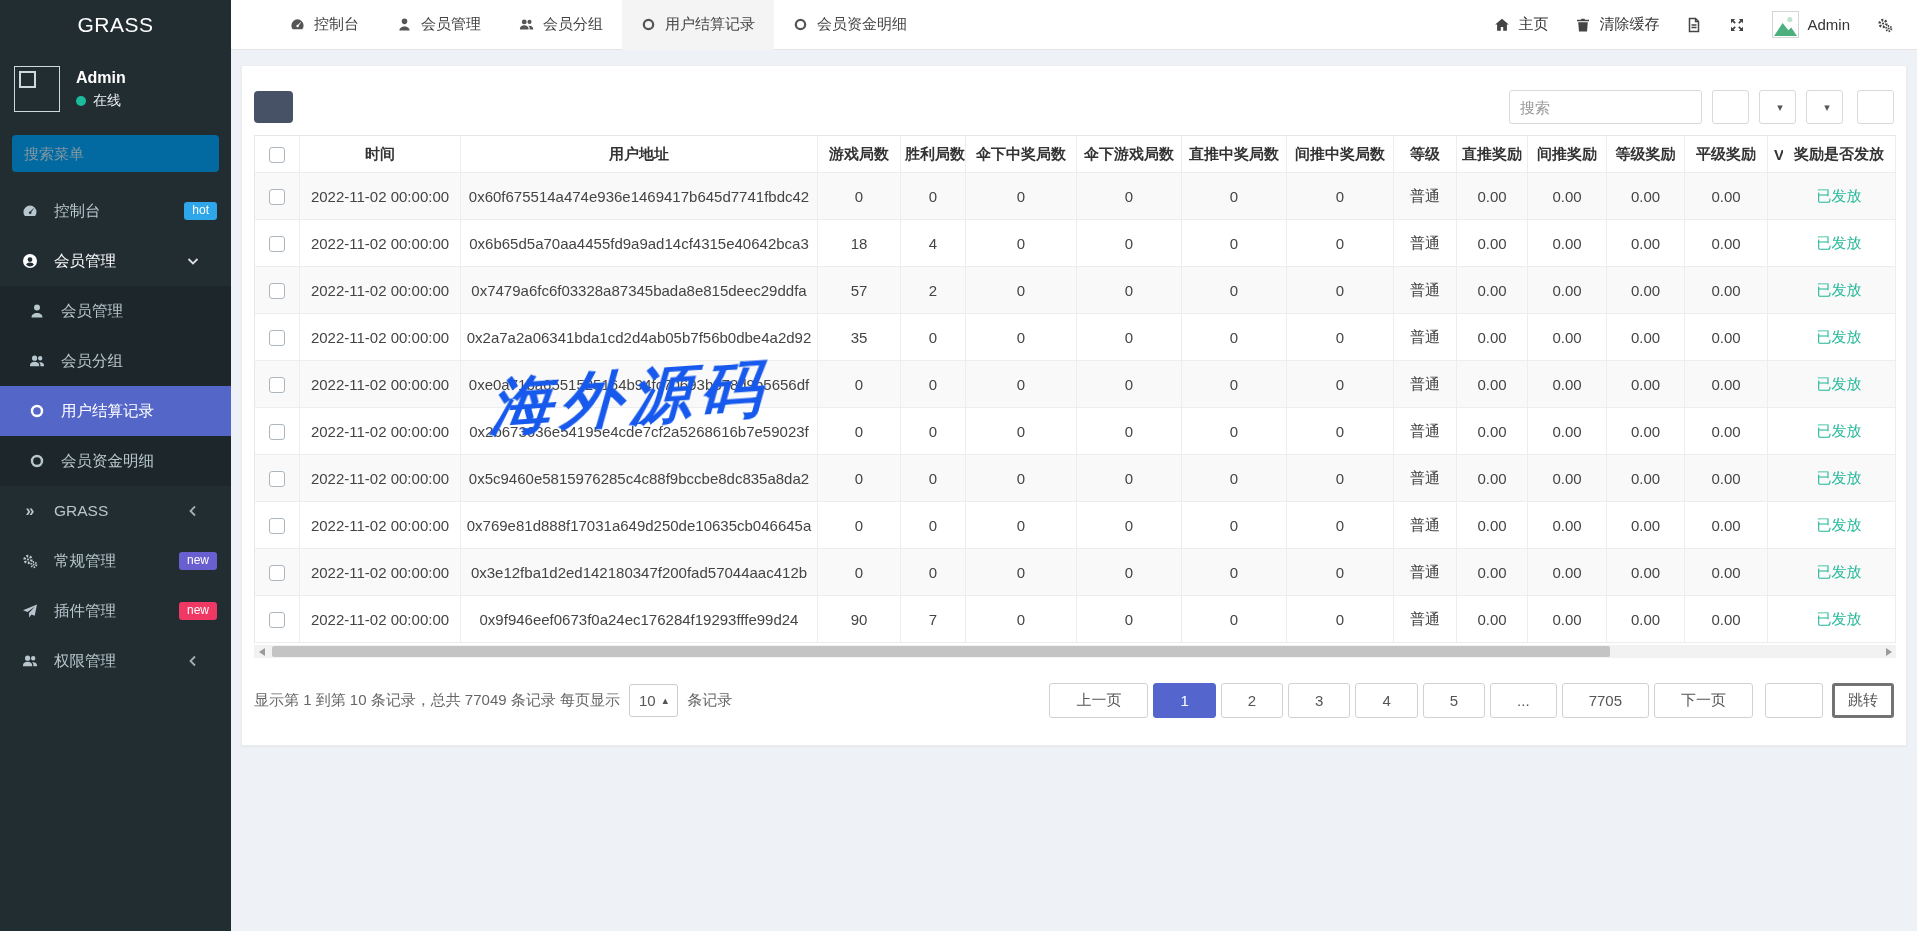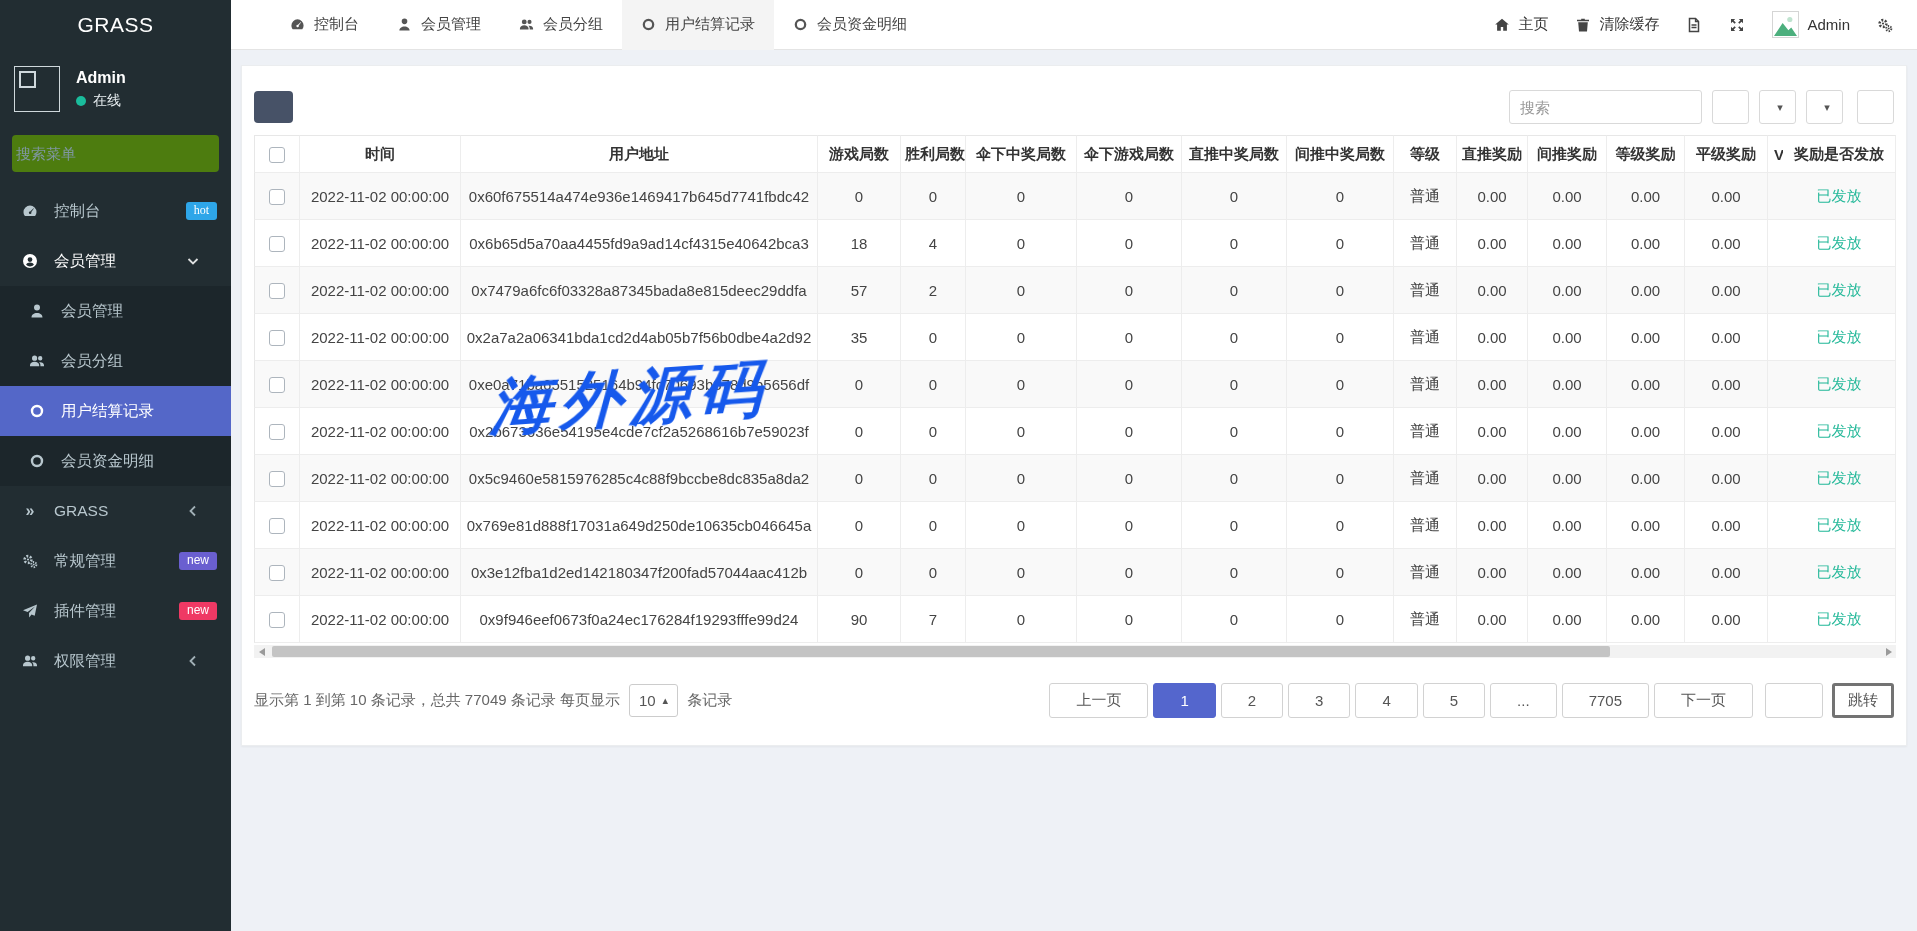--- a/index.html
+++ b/index.html
@@ -10,21 +10,21 @@
 
 .sidebar{width:231px;flex-shrink:0;background:#222d32;color:#b8c7ce;display:flex;flex-direction:column}
 .brand{height:50px;display:flex;align-items:center;justify-content:center;color:#fff;font-size:21px;letter-spacing:.5px}
 .user-panel{display:flex;align-items:center;gap:16px;padding:16px 14px 10px 14px}
 .avatar-box{width:46px;height:46px;border:1px solid #cfd8dc;position:relative;flex-shrink:0}
 .avatar-box::after{content:"";position:absolute;left:4px;top:4px;width:13px;height:13px;border:2px solid #cfd8dc}
 .user-name{color:#fff;font-weight:bold;font-size:16px;margin-bottom:5px}
 .user-status{font-size:14px;color:#e6ecef;display:flex;align-items:center;gap:7px}
 .dot{width:10px;height:10px;border-radius:50%;background:var(--online)}
 .side-search{margin:13px 12px 14px 12px;position:relative}
-.side-search input{width:100%;height:37px;background:#4d7c0f;border:none;border-radius:4px;color:#cfd8dc;padding:0 34px 0 4px;font-size:15px;outline:none}
+.side-search input{width:100%;height:37px;background:#0369a1;border:none;border-radius:4px;color:#cfd8dc;padding:0 34px 0 12px;font-size:15px;outline:none}
 .side-search input::placeholder{color:#7f97a1}
 .side-search .ic{position:absolute;right:10px;top:10px;color:#7f97a1;font-size:16px}
 .menu{flex:1}
 .menu-item{height:50px;display:flex;align-items:center;padding:0 14px 0 18px;font-size:15.5px;color:#b8c7ce;cursor:pointer}
 .menu-item .ic{width:24px;margin-right:12px;display:flex;justify-content:center;font-size:16px}
 .menu-item.sub{background:#1c262b;padding-left:25px}
 .menu-item.open{color:#fff}
 .menu-item.active{background:var(--sidebar-active);color:#fff}
 .menu-item .lbl{white-space:nowrap}
 .badge{margin-left:auto;font-size:12px;color:#fff;padding:2.5px 8px;border-radius:3px;line-height:1.1}
@@ -112,21 +112,21 @@
       <span class="ic"></span>
     </div>
     <nav class="menu" id="side-menu">
         <div class="menu-item">
           <span class="ic">
             <svg viewBox="0 0 16 16" fill="currentColor">
               <path d="M8 2.5A6.5 6.5 0 0 0 1.5 9c0 1.5.5 2.9 1.4 4h10.2a6.5 6.5 0 0 0 1.4-4A6.5 6.5 0 0 0 8 2.5zm3.9 3.1-2.6 3.5a1.3 1.3 0 1 1-1.1-.7l3.4-3.1z"></path>
             </svg>
           </span>
           <span class="lbl">控制台</span>
-          <span class="badge" style="background: rgb(46, 166, 233); font-family: Liberation Serif, serif;">hot</span>
+          <span class="badge" style="background: rgb(46, 166, 233);">hot</span>
         </div>
         <div class="menu-item open">
           <span class="ic">
             <svg viewBox="0 0 16 16" fill="currentColor">
               <path d="M8 1a7 7 0 1 0 0 14A7 7 0 0 0 8 1zm0 3.2a2.4 2.4 0 1 1 0 4.8 2.4 2.4 0 0 1 0-4.8zm0 9.2a5.4 5.4 0 0 1-3.9-1.6C4.7 10.4 6.2 9.5 8 9.5s3.3.9 3.9 2.3A5.4 5.4 0 0 1 8 13.4z"></path>
             </svg>
           </span>
           <span class="lbl">会员管理</span>
           <span class="ic chev">
             <svg viewBox="0 0 16 16">

